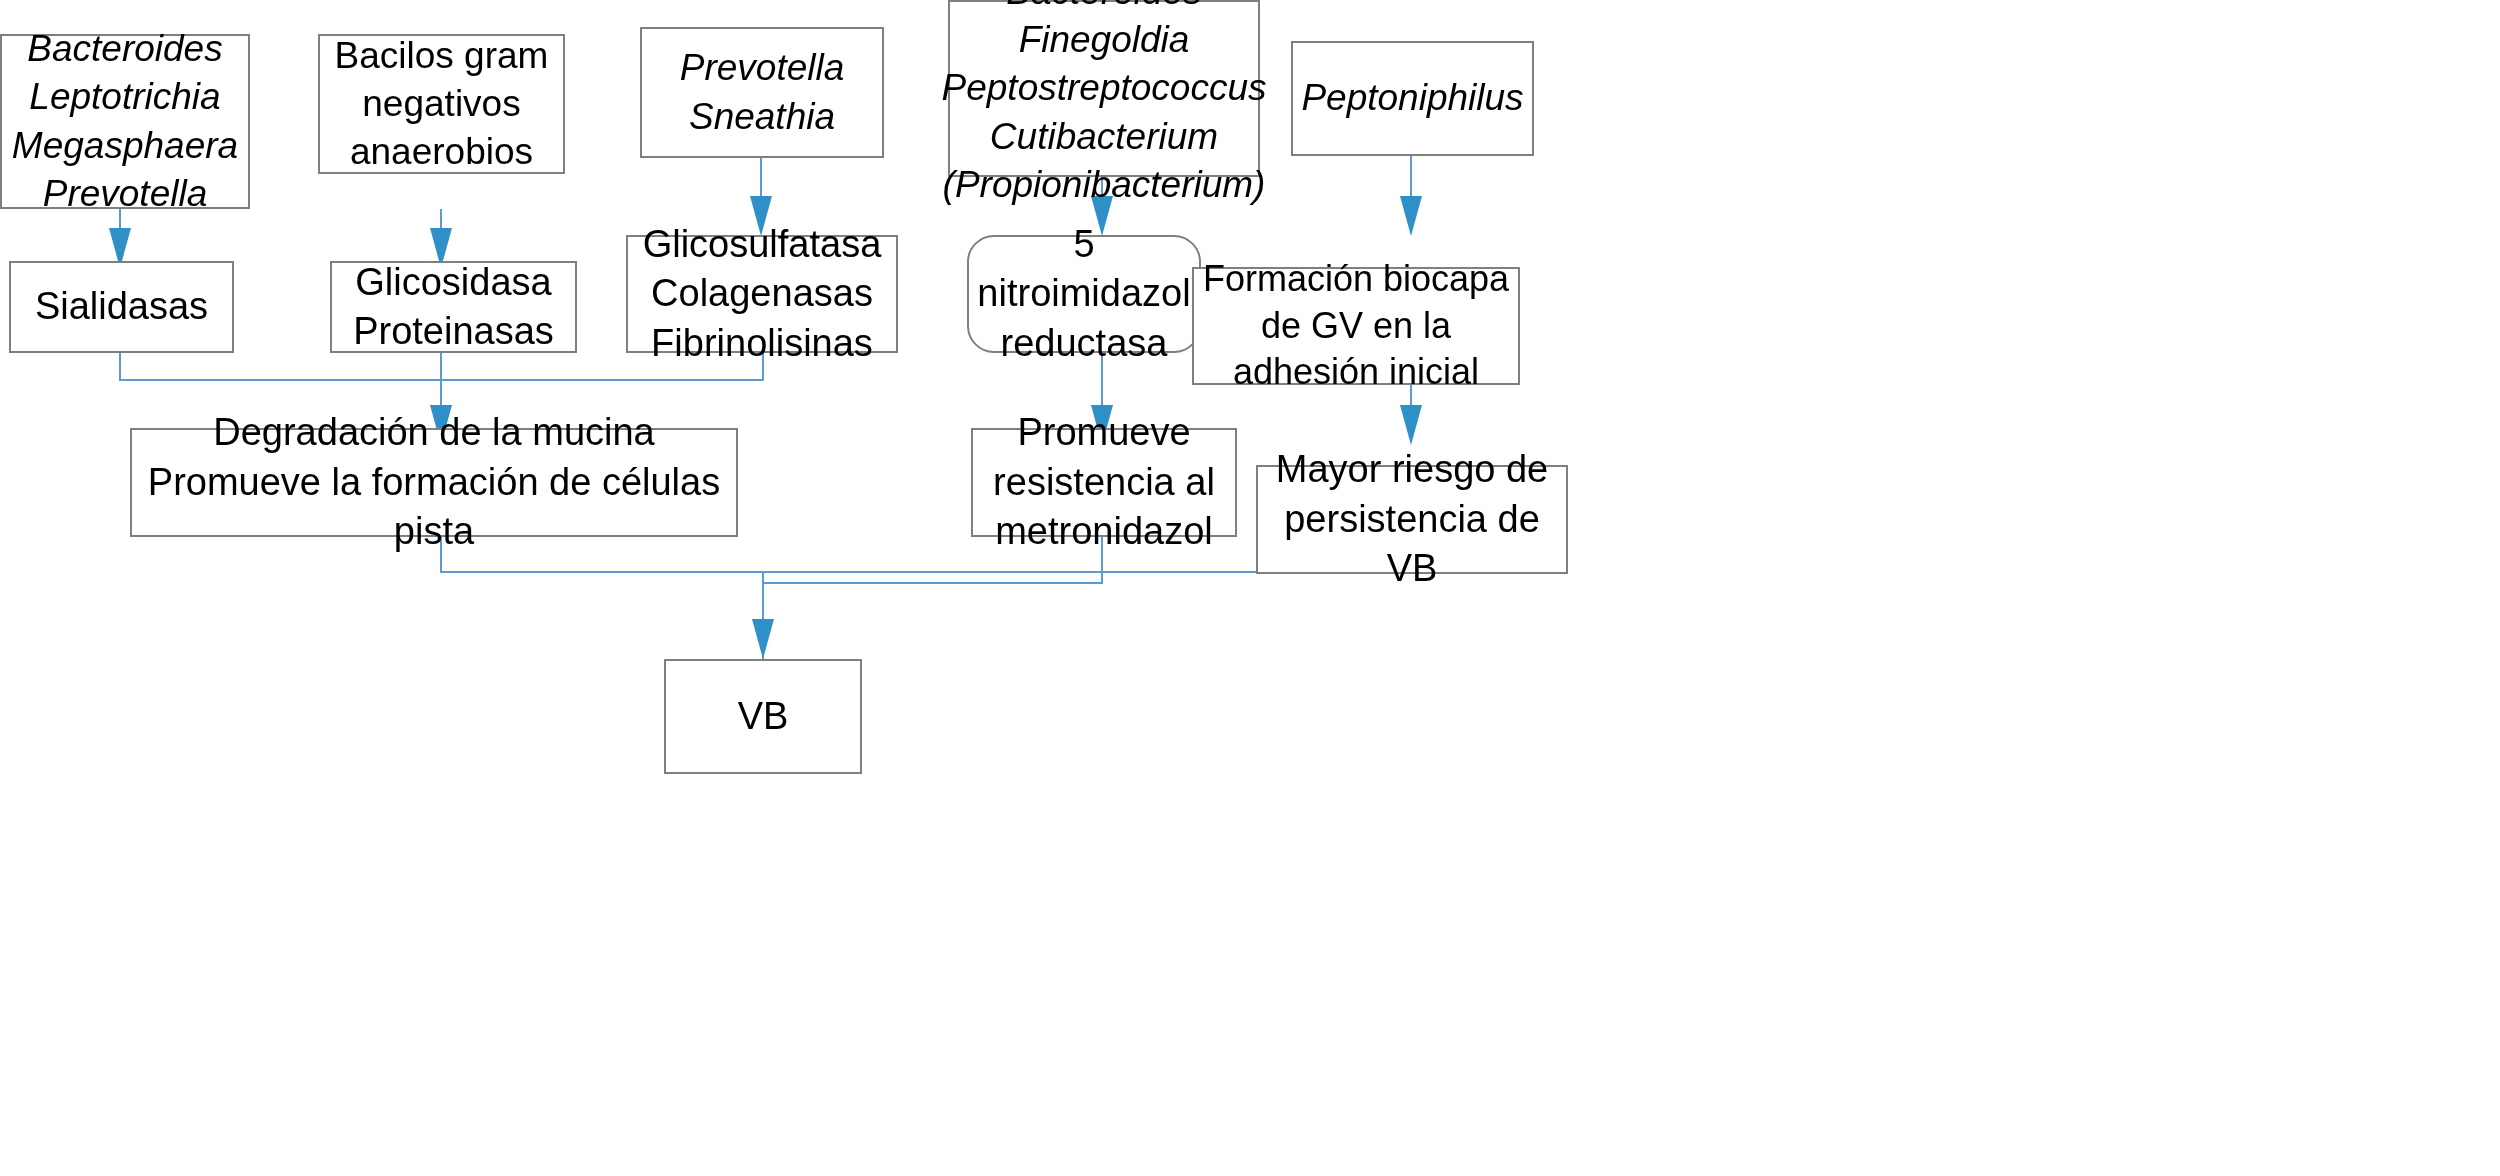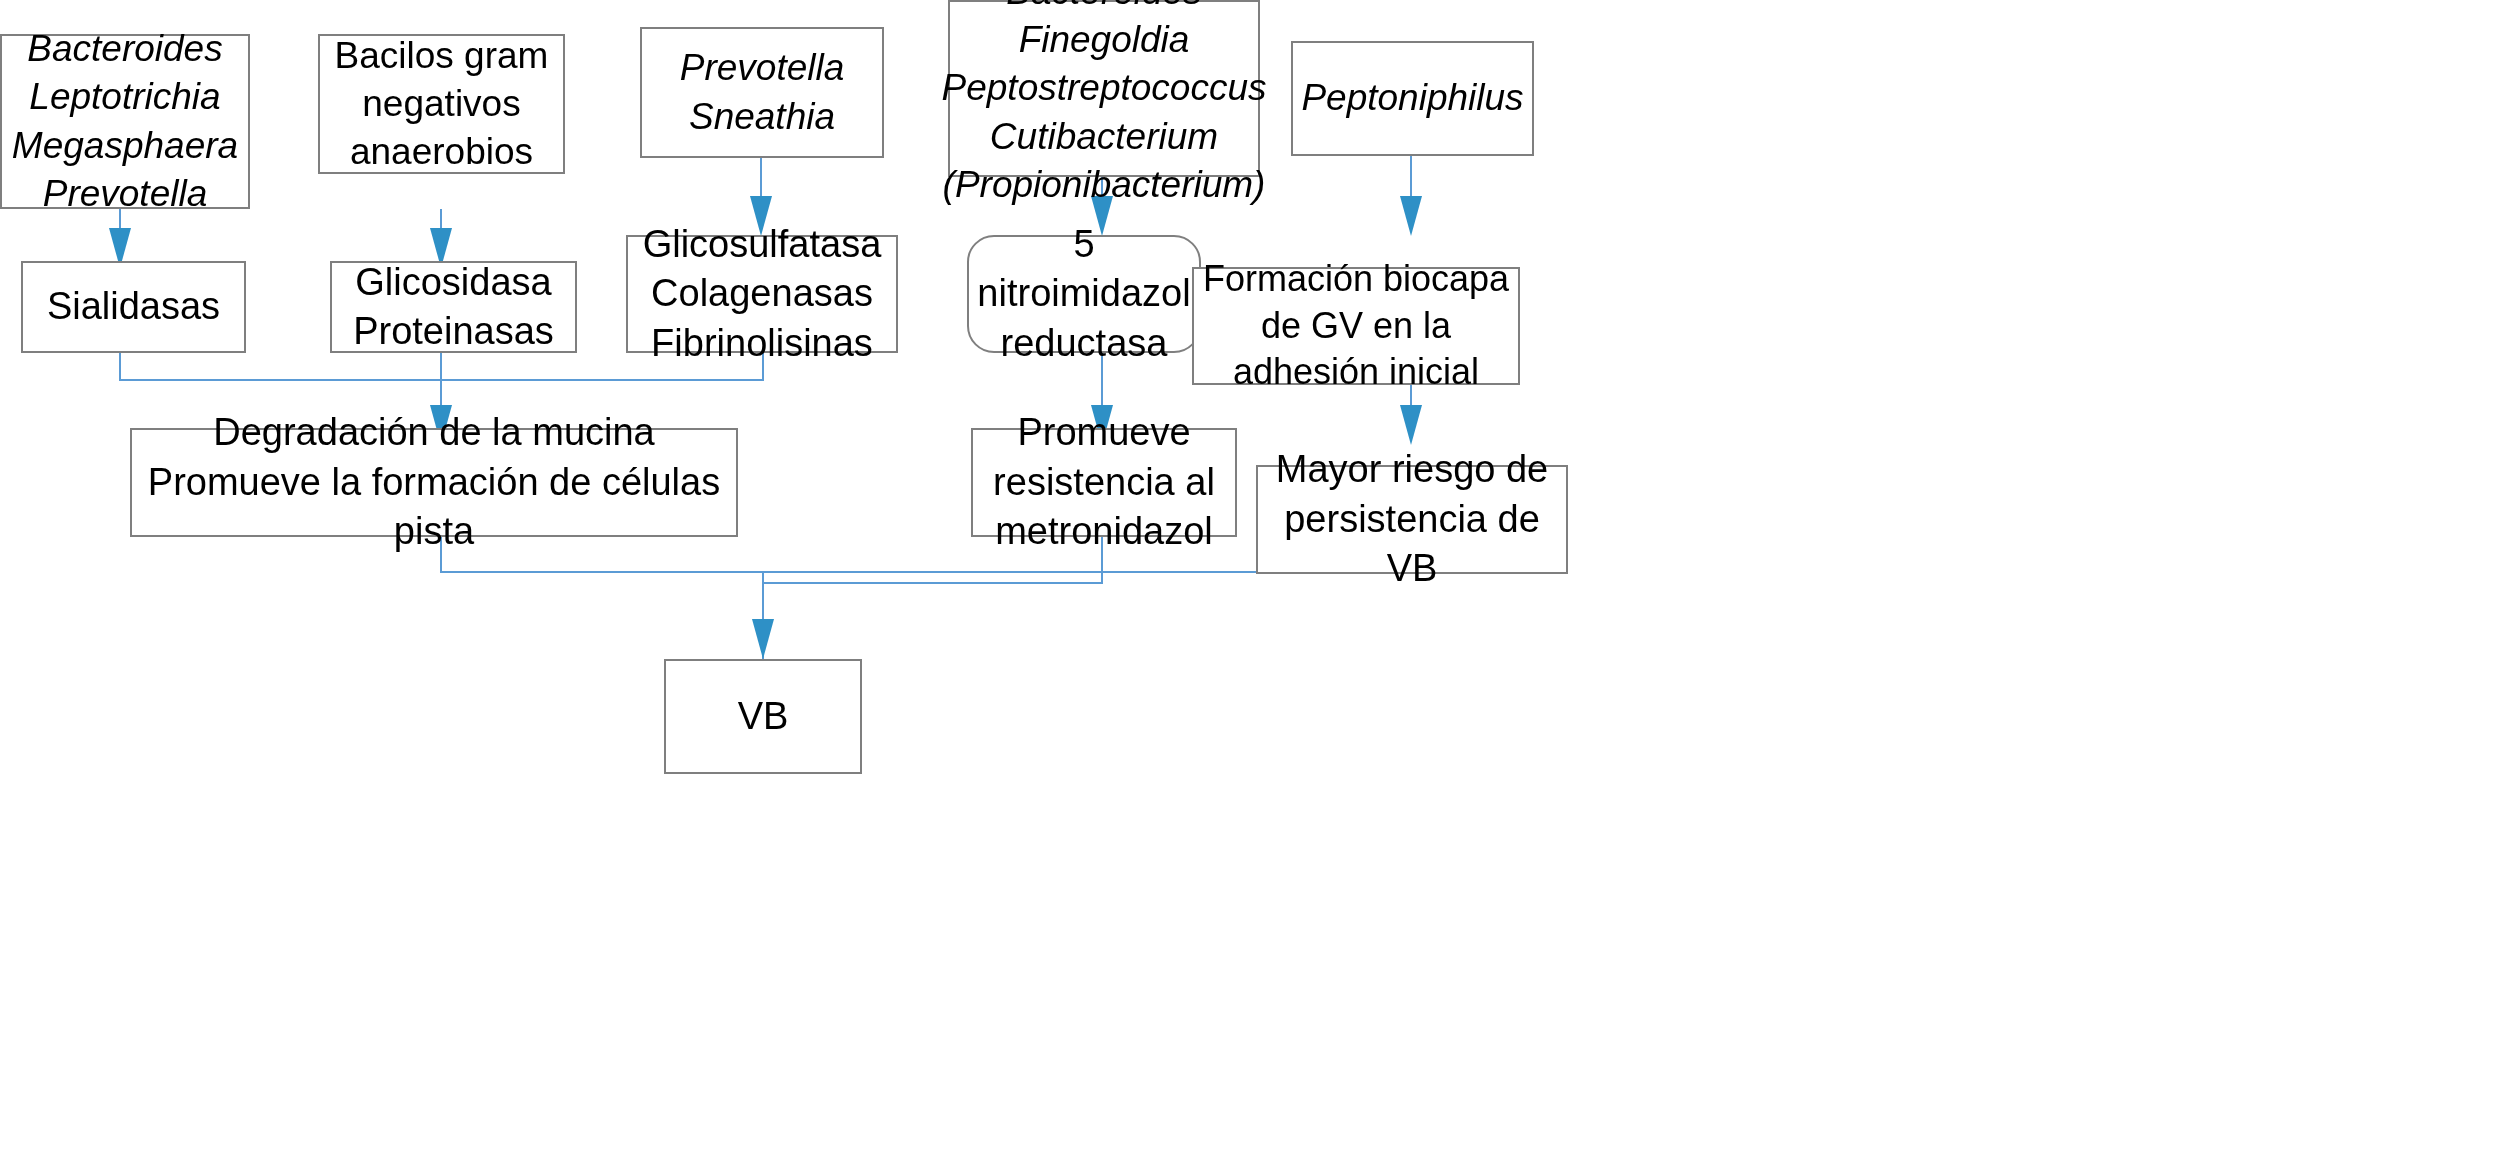--- a/index.html
+++ b/index.html
@@ -109,21 +109,21 @@
 
   <div class="vline" style="left:760px; top:158px; height:56px;"></div>
   <div class="arrow slim" style="left:750px; top:196px;"></div>
 
   <div class="vline" style="left:1101px; top:177px; height:38px;"></div>
   <div class="arrow slim" style="left:1091px; top:196px;"></div>
 
   <div class="vline" style="left:1410px; top:156px; height:58px;"></div>
   <div class="arrow slim" style="left:1400px; top:196px;"></div>
 
-  <div class="node f38" style="left:9px; top:261px; width:225px; height:92px;margin-left:12px;">
+  <div class="node f38" style="left:9px; top:261px; width:225px; height:92px;">
     <span class="txt">Sialidasas</span>
   </div>
 
   <div class="node f38" style="left:330px; top:261px; width:247px; height:92px;">
     <span class="txt">Glicosidasa
 Proteinasas</span>
   </div>
 
   <div class="node f38" style="left:626px; top:235px; width:272px; height:118px;">
     <span class="txt">Glicosulfatasa

